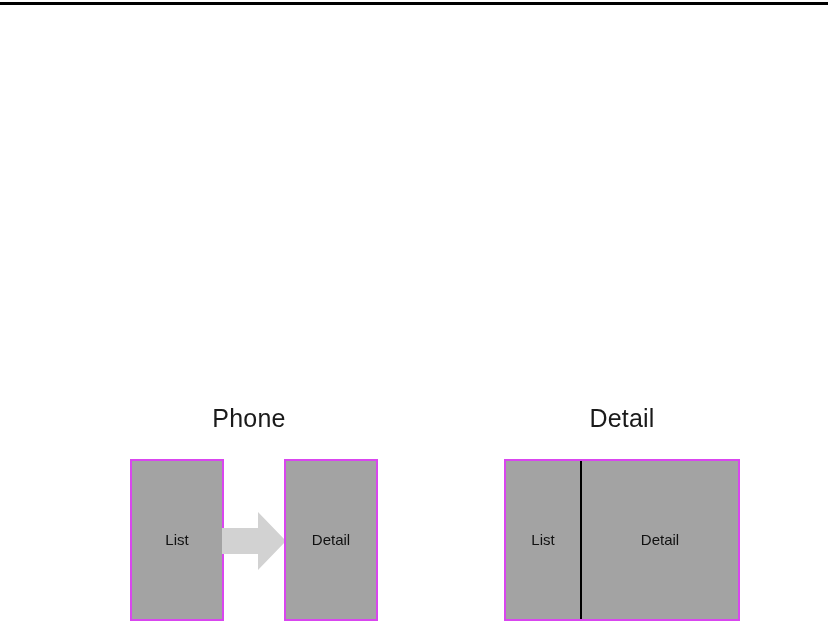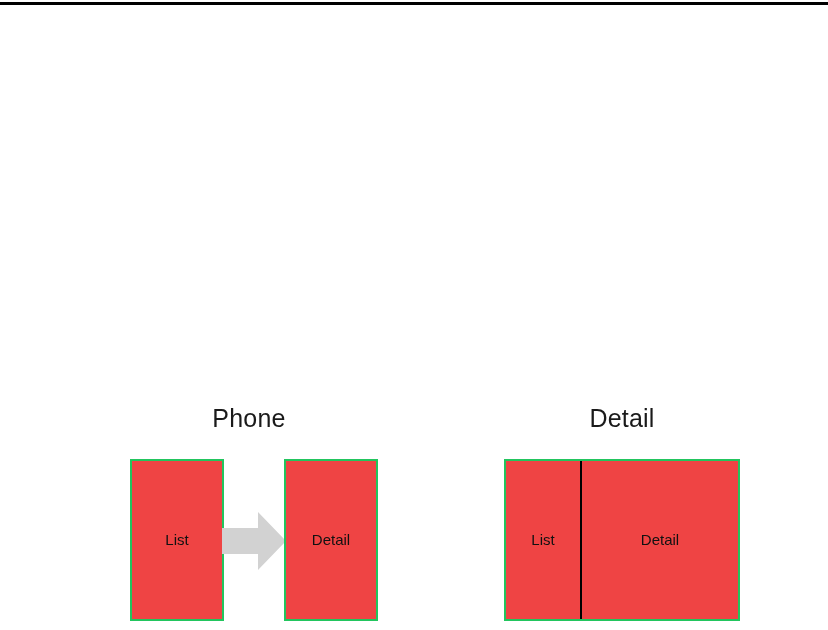--- a/index.html
+++ b/index.html
@@ -41,22 +41,22 @@
     letter-spacing: 0.2px;
     white-space: nowrap;
   }
   #phone-title  { left: 149px; top: 403px; width: 200px; }
   #tablet-title { left: 522px; top: 403px; width: 200px; }
 
   
   .screen-box {
     position: absolute;
     box-sizing: border-box;
-    border: 2px solid #22c55e;
-    background: #ef4444;
+    border: 2px solid #d946ef;
+    background: #a3a3a3;
     display: flex;
     align-items: center;
     justify-content: center;
   }
   .pane-label {
     font-size: 15px;
     line-height: 18px;
     color: #111111;
     white-space: nowrap;
     user-select: none;

